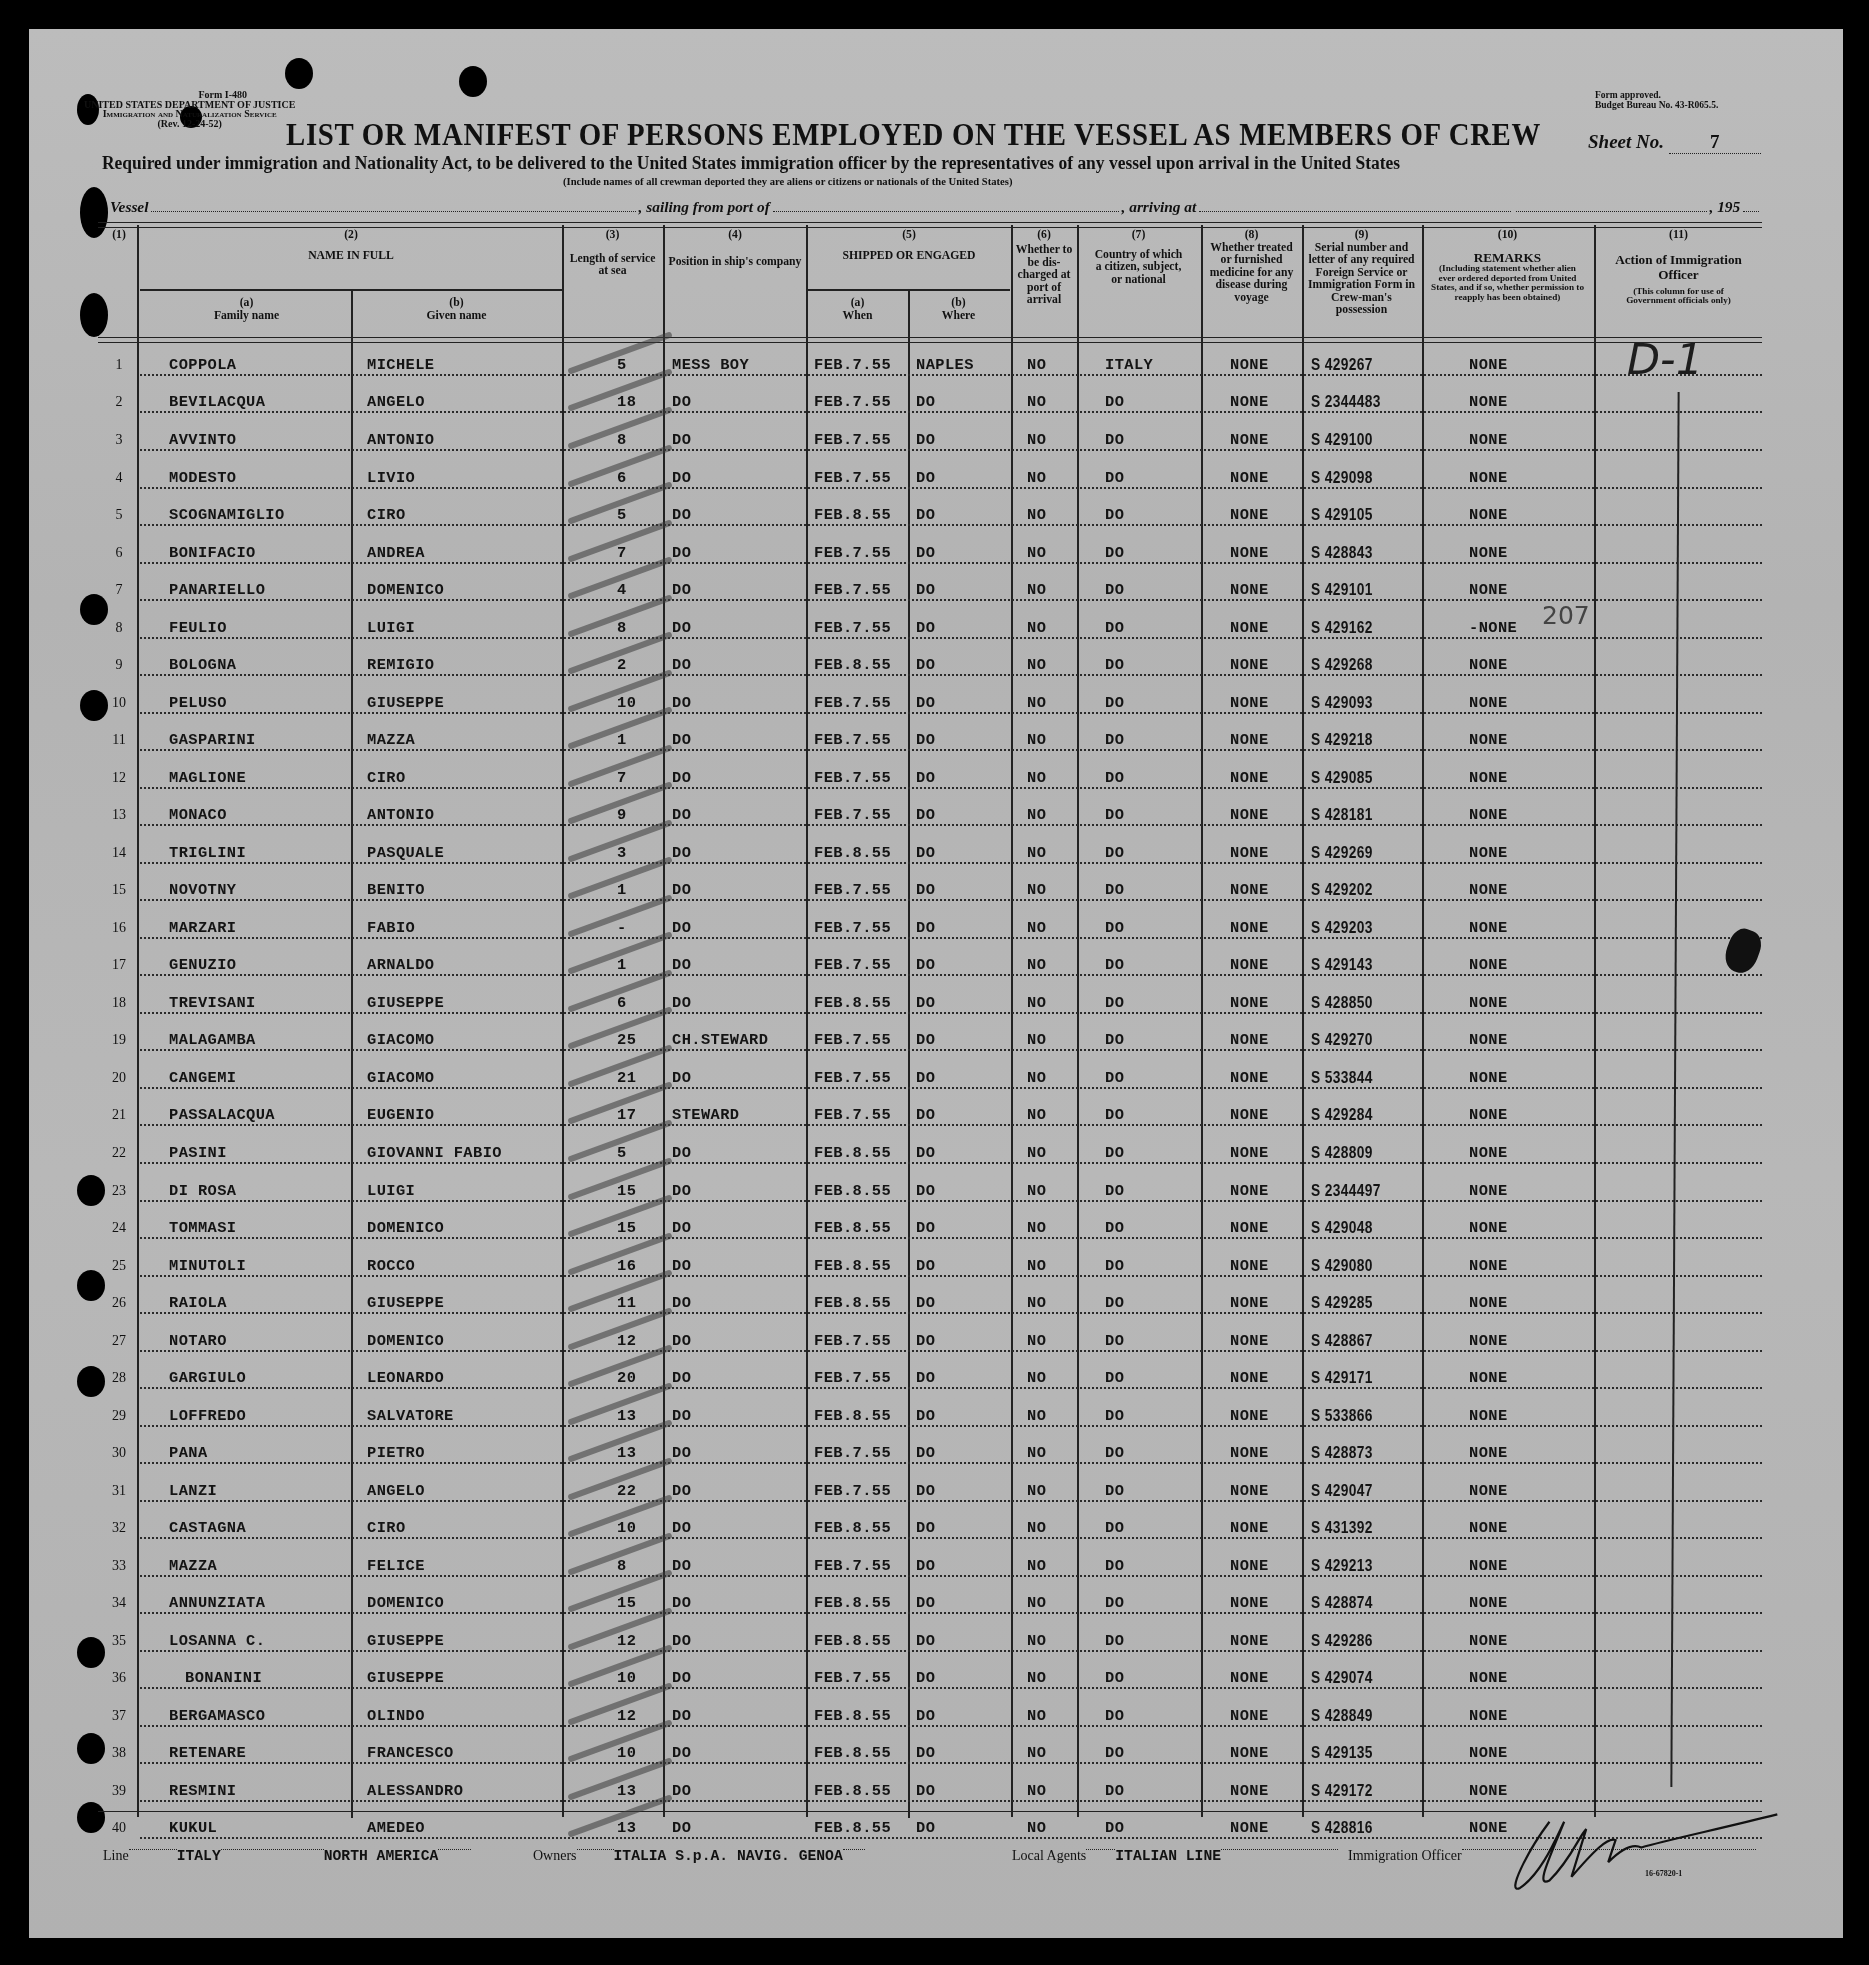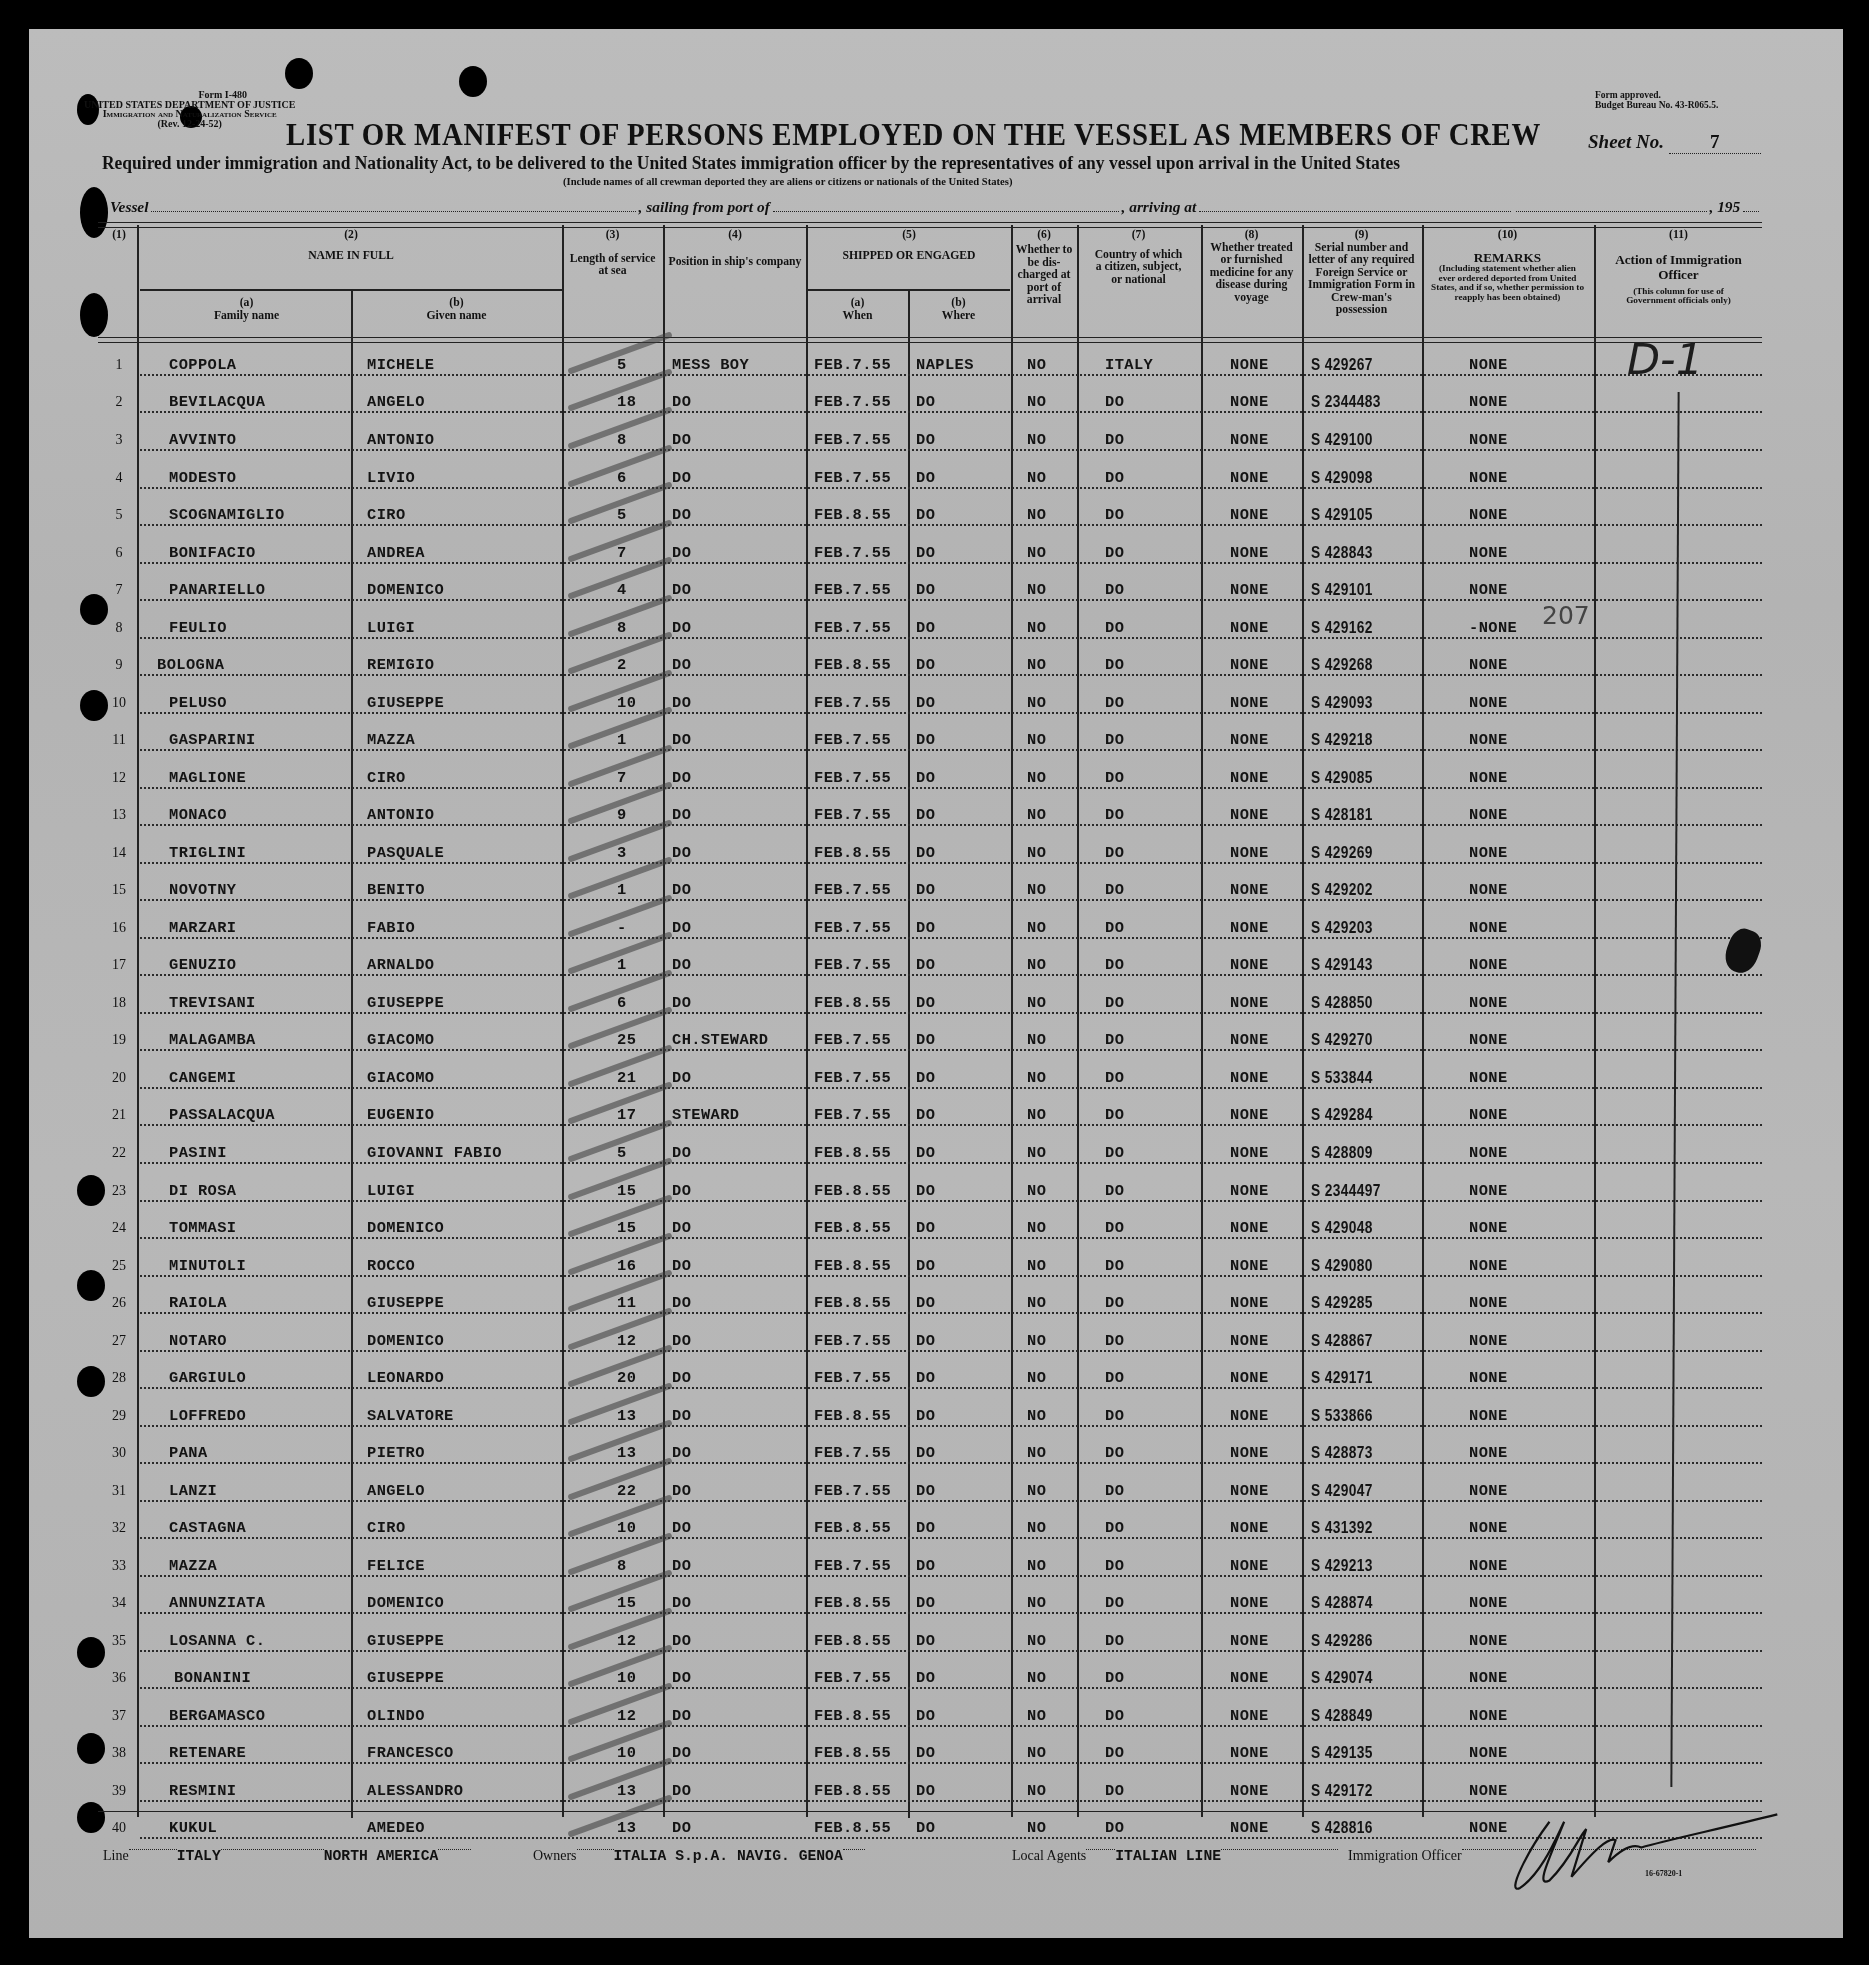--- a/index.html
+++ b/index.html
@@ -303,21 +303,21 @@
       <div class="cell " style="left: 1027px;">NO</div>
       <div class="cell " style="left: 1105px;">DO</div>
       <div class="cell " style="left: 1230px;">NONE</div>
       <div class="cell ser" style="left: 1311px;">S 429162</div>
       <div class="cell " style="left: 1469px;">-NONE</div>
     </div>
     <div class="row" style="top: 643px; left: 0px; width: 1762px;">
       <div class="dotted" style="left: 140px;"></div>
       <div class="rownum" style="left: 103px;">9</div>
       <div class="slash" style="left: 565px; top: 7.3px;"></div>
-      <div class="cell " style="left: 157px; margin-top: 26px;">BOLOGNA</div>
+      <div class="cell " style="left: 169px; margin-top: 26px;">BOLOGNA</div>
       <div class="cell " style="left: 367px;">REMIGIO</div>
       <div class="cell " style="left: 617px;">2</div>
       <div class="cell " style="left: 672px;">DO</div>
       <div class="cell " style="left: 814px;">FEB.8.55</div>
       <div class="cell " style="left: 916px;">DO</div>
       <div class="cell " style="left: 1027px;">NO</div>
       <div class="cell " style="left: 1105px;">DO</div>
       <div class="cell " style="left: 1230px;">NONE</div>
       <div class="cell ser" style="left: 1311px;">S 429268</div>
       <div class="cell " style="left: 1469px;">NONE</div>
@@ -735,21 +735,21 @@
       <div class="cell " style="left: 1027px;">NO</div>
       <div class="cell " style="left: 1105px;">DO</div>
       <div class="cell " style="left: 1230px;">NONE</div>
       <div class="cell ser" style="left: 1311px;">S 429286</div>
       <div class="cell " style="left: 1469px;">NONE</div>
     </div>
     <div class="row" style="top: 1656px; left: 0px; width: 1762px;">
       <div class="dotted" style="left: 140px;"></div>
       <div class="rownum" style="left: 103px;">36</div>
       <div class="slash" style="left: 565px; top: 7.3px;"></div>
-      <div class="cell " style="left: 174px;">BONANINI</div>
+      <div class="cell " style="left: 185px;">BONANINI</div>
       <div class="cell " style="left: 367px;">GIUSEPPE</div>
       <div class="cell " style="left: 617px;">10</div>
       <div class="cell " style="left: 672px;">DO</div>
       <div class="cell " style="left: 814px;">FEB.7.55</div>
       <div class="cell " style="left: 916px;">DO</div>
       <div class="cell " style="left: 1027px;">NO</div>
       <div class="cell " style="left: 1105px;">DO</div>
       <div class="cell " style="left: 1230px;">NONE</div>
       <div class="cell ser" style="left: 1311px;">S 429074</div>
       <div class="cell " style="left: 1469px;">NONE</div>

